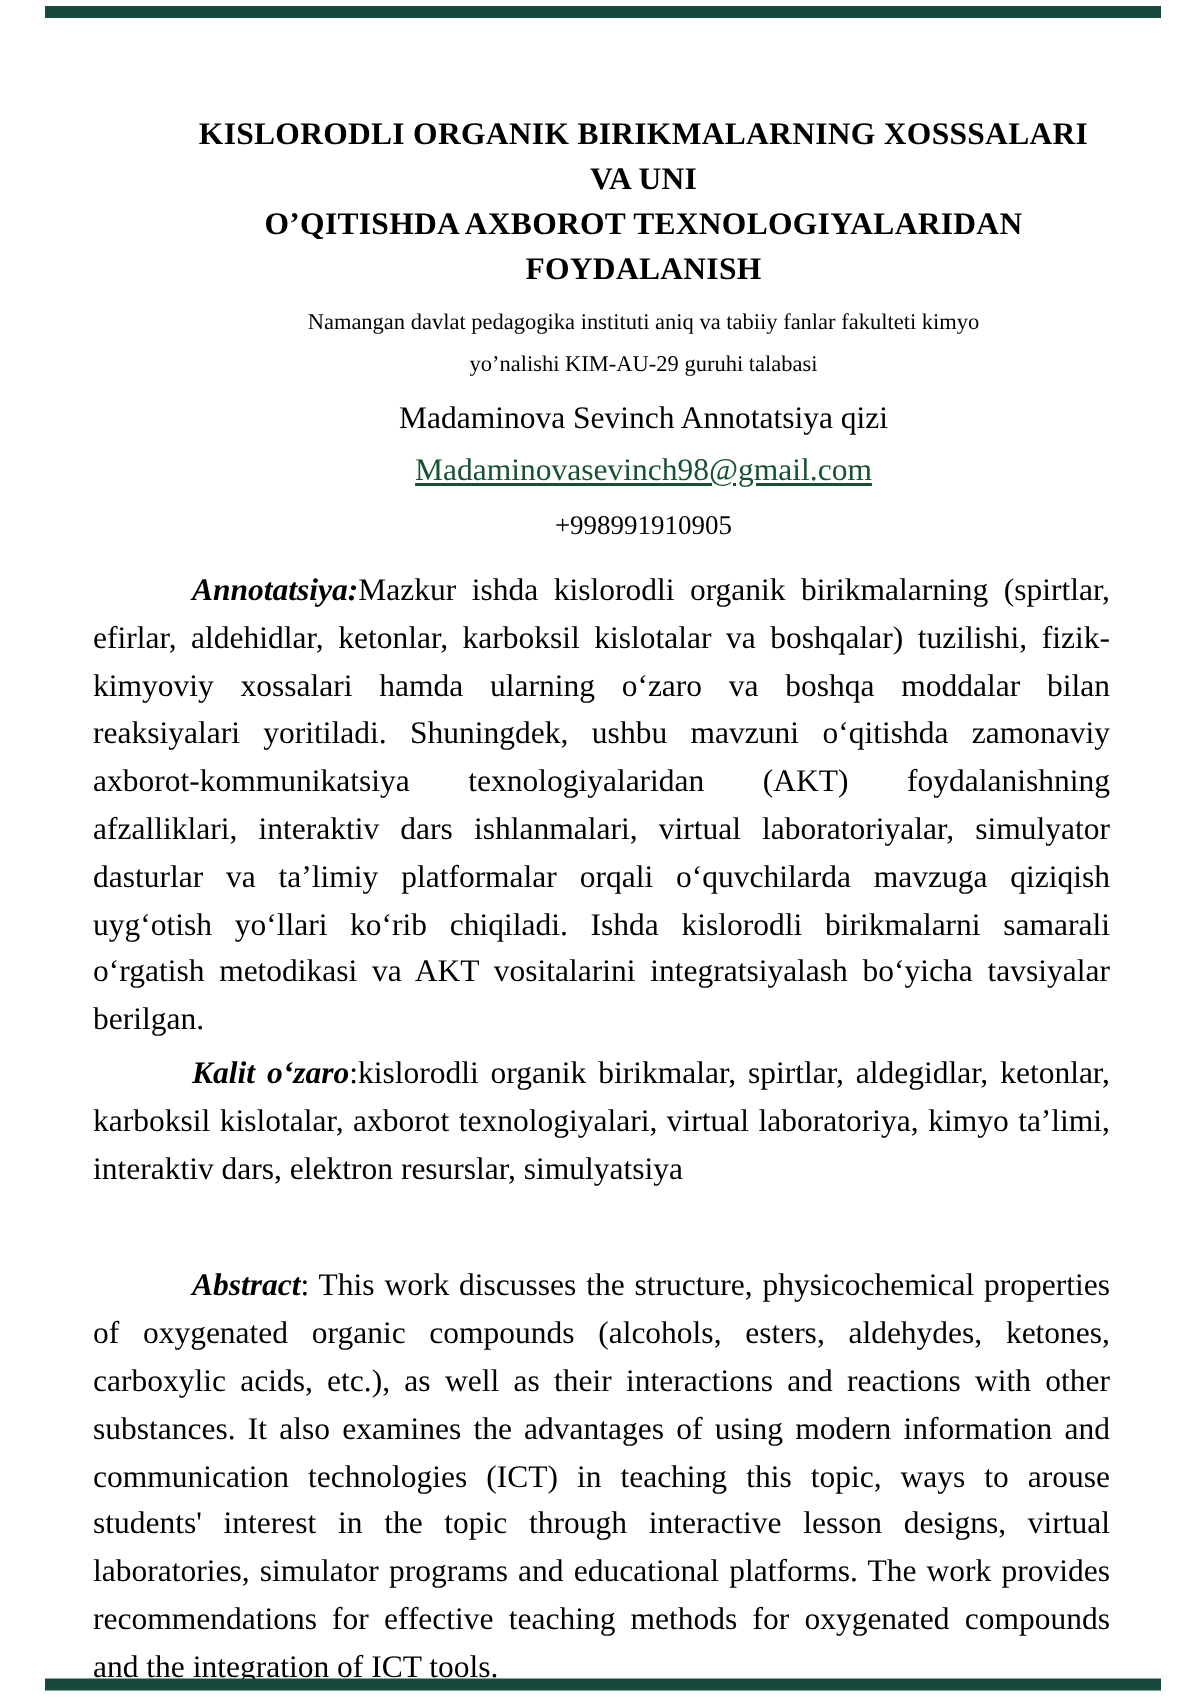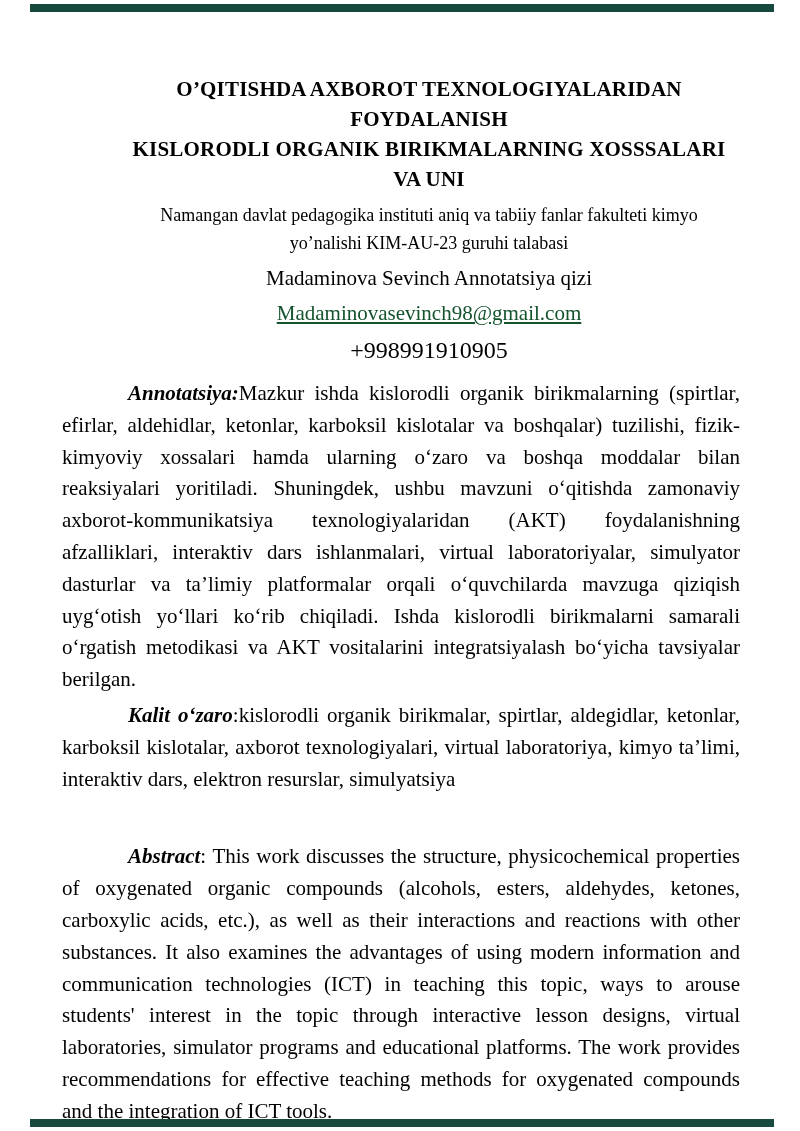--- a/index.html
+++ b/index.html
@@ -38,41 +38,41 @@
     padding-left: 56px; 
   }
   .doc-title {
     font-size: 21px;
     font-weight: bold;
     line-height: 30px;
     letter-spacing: 0.2px;
   }
   .affiliation {
     margin-top: 7px;
-    font-size: 18px;
+    font-size: 15px;
     line-height: 28px;
   }
   .author {
     margin-top: 9px;
     font-size: 21px;
     line-height: 24px;
   }
   .email-row {
     margin-top: 11px;
     font-size: 21px;
     line-height: 24px;
   }
   .email-row a {
     color: #14532d;
     text-decoration: underline;
     cursor: pointer;
   }
   .phone {
     margin-top: 13px;
-    font-size: 24px;
+    font-size: 18px;
     line-height: 24px;
   }
 
   .body-par {
     margin: 0;
     font-size: 21px;
     line-height: 31.8px;
     text-align: justify;
     text-indent: 66px;
   }
@@ -88,27 +88,27 @@
 </head>
 <body>
 
 <div class="page">
 
   <div class="rule rule-top"></div>
 
   <div class="content">
 
     <div class="center-block doc-title">
+      <span style="display:block">KISLORODLI ORGANIK BIRIKMALARNING XOSSSALARI VA UNI</span>
       <span style="display:block">O’QITISHDA AXBOROT TEXNOLOGIYALARIDAN FOYDALANISH</span>
-      <span style="display:block">KISLORODLI ORGANIK BIRIKMALARNING XOSSSALARI VA UNI</span>
     </div>
 
     <div class="center-block affiliation">
       <span style="display:block">Namangan davlat pedagogika instituti aniq va tabiiy fanlar fakulteti kimyo</span>
-      <span style="display:block">yo’nalishi KIM-AU-23 guruhi talabasi</span>
+      <span style="display:block">yo’nalishi KIM-AU-29 guruhi talabasi</span>
     </div>
 
     <div class="center-block author">Madaminova Sevinch Annotatsiya qizi</div>
 
     <div class="center-block email-row">
       <a>Madaminovasevinch98@gmail.com</a>
     </div>
 
     <div class="center-block phone">+998991910905</div>
 

